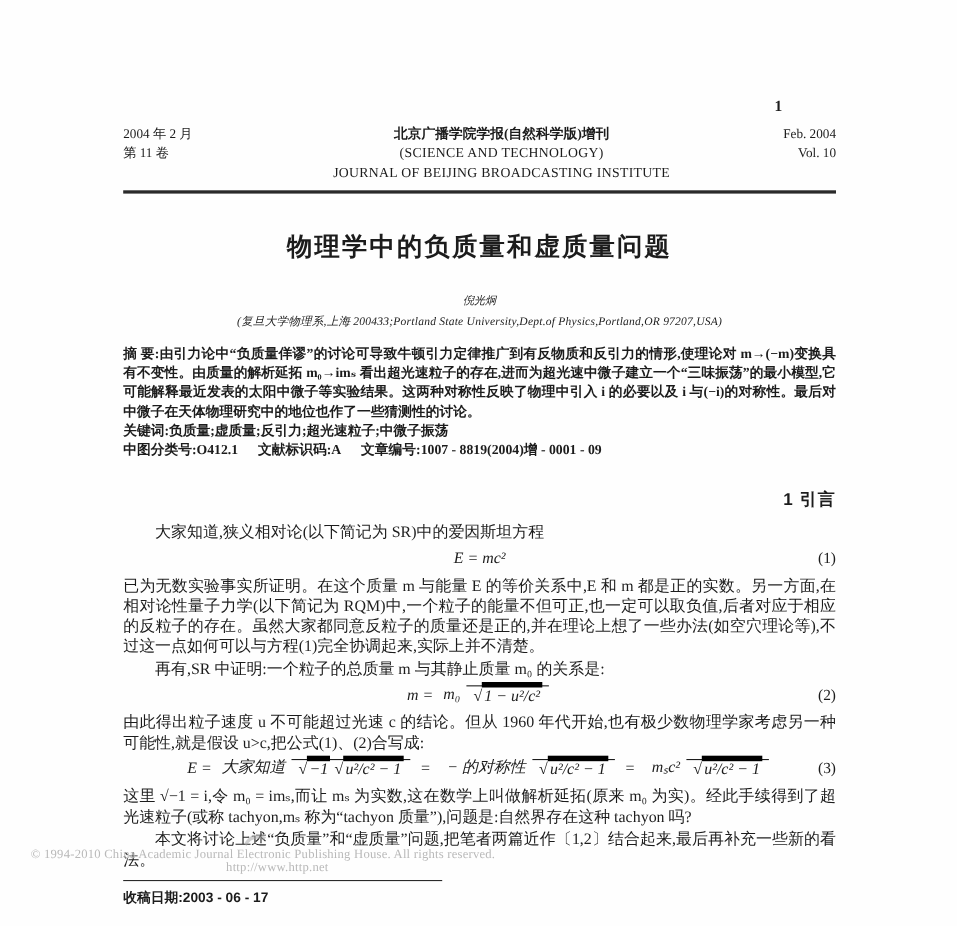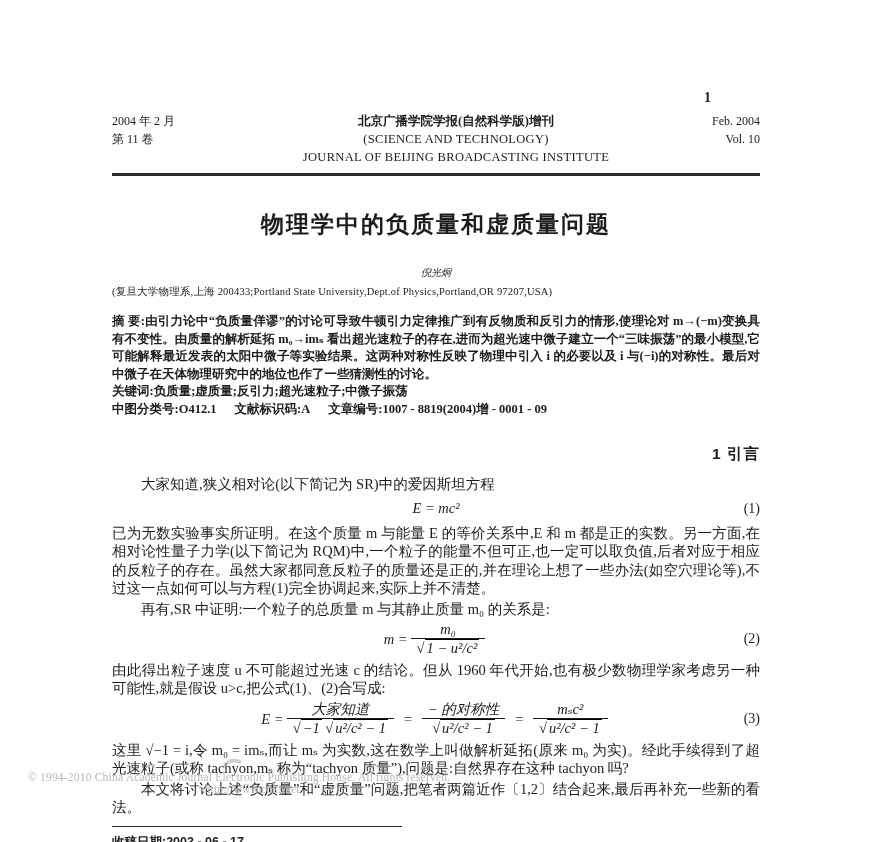--- a/index.html
+++ b/index.html
@@ -11,45 +11,45 @@
   .jheader{display:flex;align-items:flex-start;font-size:12px;line-height:18px;}
   .h-left{width:130px;}
   .h-center{flex:1;text-align:center;}
   .h-right{width:90px;text-align:right;}
   .h-cn{font-size:12.5px;font-weight:bold;}
   .h-en{font-size:12.5px;letter-spacing:0.3px;}
   .rule{margin-top:7px;border-top:3px solid #2a2a2a;height:1px;}
   
   .title{margin:32px 0 0;text-align:center;font-size:23px;font-weight:bold;letter-spacing:2px;}
   .author{margin-top:26px;text-align:center;font-size:10px;font-style:italic;}
-  .affil{margin-top:5px;text-align:left;font-size:10.5px;letter-spacing:0.2px;}
+  .affil{margin-top:5px;text-align:center;font-size:10.5px;letter-spacing:0.2px;font-style:italic;}
   
   .abstract{margin-top:14px;font-size:12.5px;line-height:17.5px;font-weight:600;text-align:justify;}
   .abstract p{margin:0;}
   .abs-keys{margin-top:1px;}
   .b{font-weight:bold;}
   .gap{margin-left:18px;}
   
   .sec{margin:26px 0 0;font-family:"Liberation Sans","DejaVu Sans",sans-serif;
        font-size:15.5px;font-weight:bold;letter-spacing:1px;text-align:right;}
   .bodyp{margin:10px 0 0;font-size:14.5px;line-height:18.5px;text-align:justify;}
   .tight{margin-top:2px;}
   .indent{text-indent:2em;}
   
   .eq{position:relative;display:flex;justify-content:center;align-items:center;
       font-size:14.5px;margin:3px 0;min-height:24px;}
   .math{font-style:italic;display:inline-flex;align-items:center;white-space:nowrap;}
   .eqnum{position:absolute;right:0;top:50%;transform:translateY(-50%);font-style:normal;font-size:14px;}
   .eqsign{margin:0 6px;}
-  .frac{display:inline-flex;flex-direction:column;vertical-align:middle;text-align:center;margin:0 3px;}
+  .frac{display:inline-flex;vertical-align:middle;margin:0 3px;font-family:Liberation Serif, serif;}
   .frac .num{display:block;padding:0 6px;line-height:1.2;}
   .frac .den{display:block;border-top:1px solid #1c1c1c;padding:1px 6px 0;line-height:1.2;white-space:nowrap;}
   .sqrt{white-space:nowrap;}
   .rt{font-style:normal;}
-  .rad{border-top:1px solid #000000;padding:0 2px;}
+  .rad{border-top:5px solid #000000;padding:0 2px;}
   
   .footrule{margin-top:9px;width:290px;border-top:1.5px solid #2a2a2a;height:1px;}
   .received{margin:6px 0 0;font-size:12.5px;font-weight:bold;
             font-family:"Liberation Sans","DejaVu Sans",sans-serif;}
   
   .copyright{position:absolute;left:28px;top:756px;display:flex;align-items:center;
              color:#b9b9b9;font-size:11.5px;letter-spacing:0.2px;flex-direction:column;}
   .copyright .url{margin-left:26px;}
   .logo{margin-right:14px;opacity:0.55;}
 </style>
@@ -144,16 +144,16 @@
     <div class="footrule"></div>
     <p class="received"><span>收稿日期:</span><span>2003 - 06 - 17</span></p>
 
   </div>
 
   <div class="copyright">
     <svg class="logo" width="24" height="15" viewBox="0 0 24 15">
       <path d="M2 11 C7 2 14 1 22 5 L20 8 C14 5 8 6 4 13 Z" fill="#a9a9a9"></path>
     </svg>
     <span>© 1994-2010 China Academic Journal Electronic Publishing House. All rights reserved.</span>
-    <span class="url">http://www.cnki.net</span>
+    <span class="url">http://www.http.net</span>
   </div>
 
 </div>
 
 </body></html>

